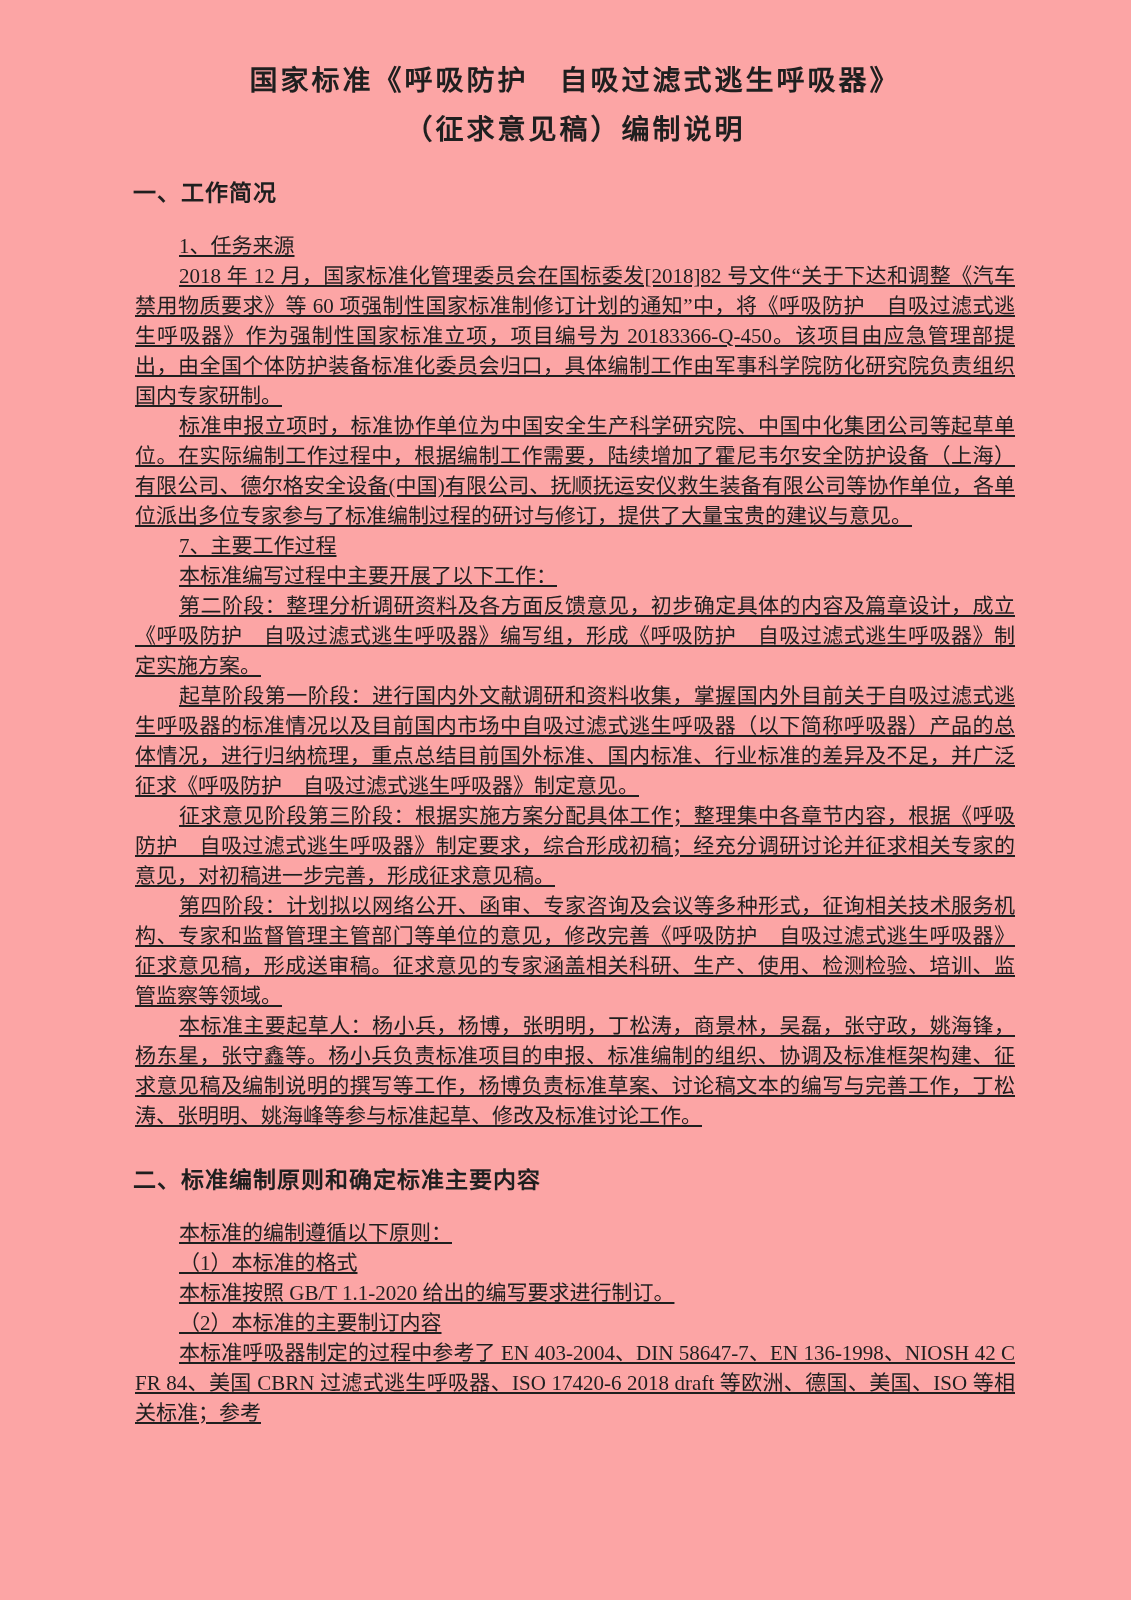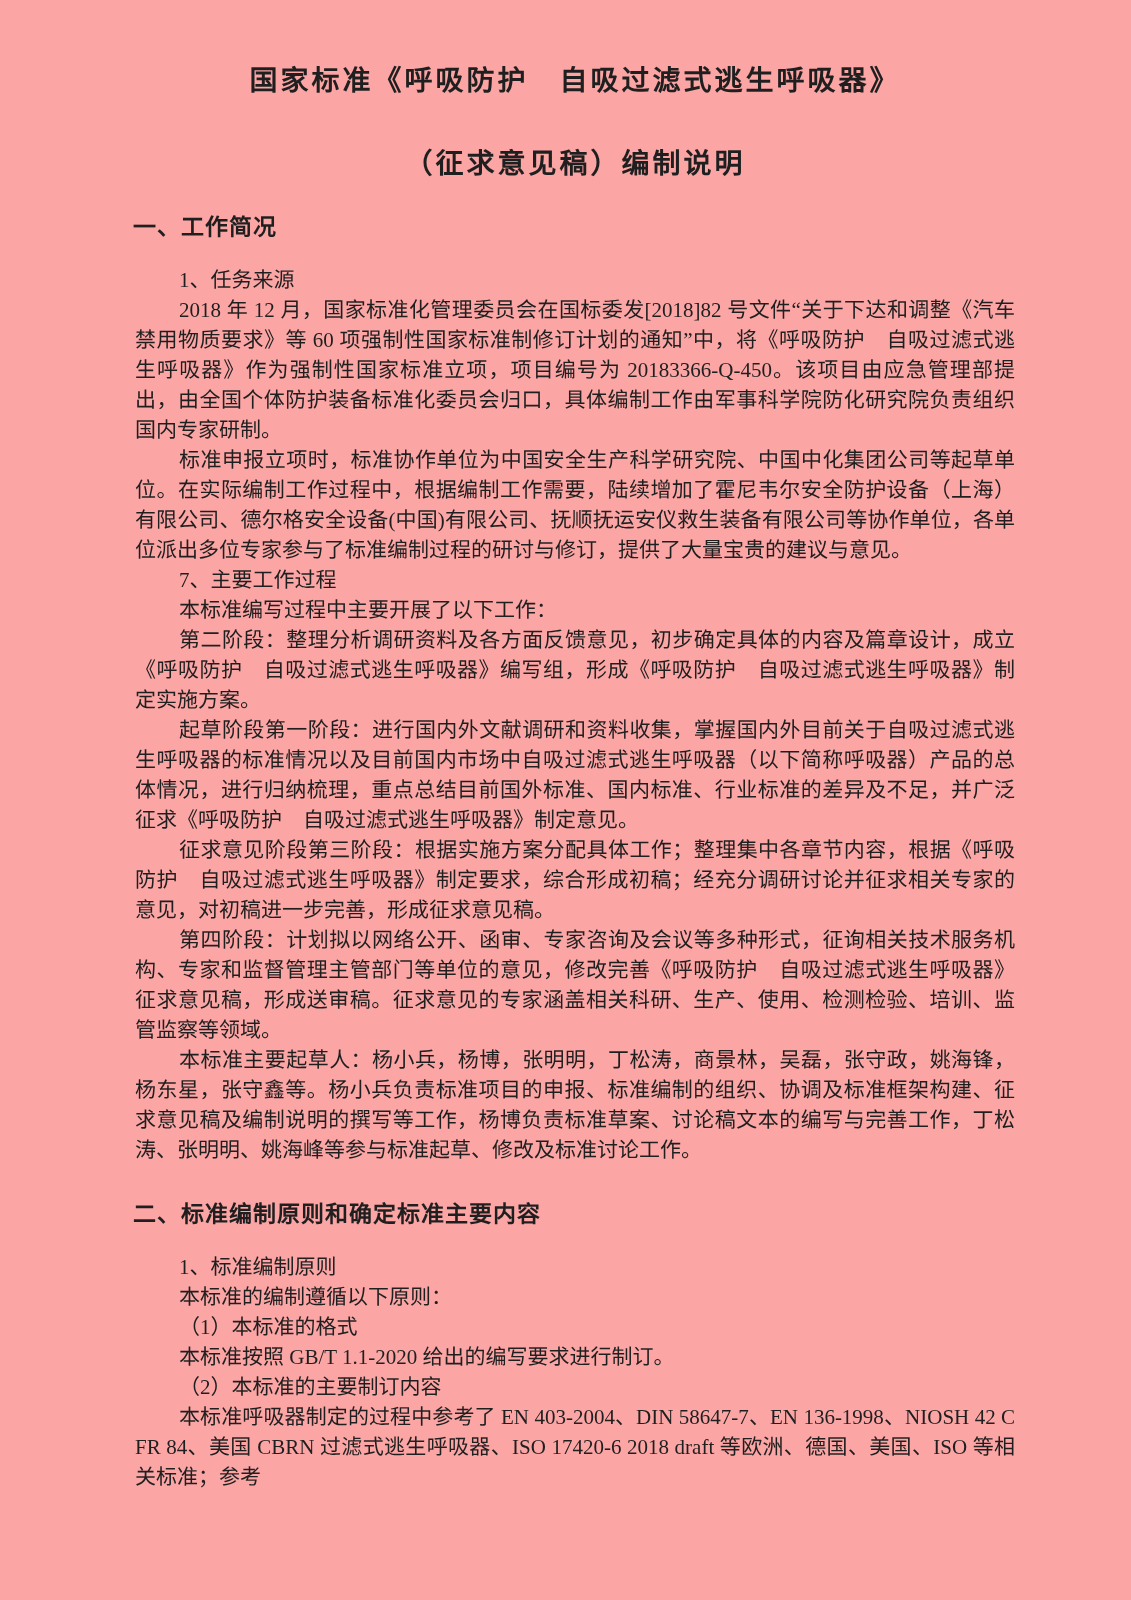--- a/index.html
+++ b/index.html
@@ -21,40 +21,41 @@
   }
   .doc-title {
     text-align: center;
     font-weight: bold;
     font-size: 28px;
     line-height: 36px;
     letter-spacing: 3px;
     margin: 0;
   }
   .doc-subtitle {
-    margin-top: 47px;
+    margin-top: 13px;
   }
   .sec-heading {
     font-family: "Liberation Sans", sans-serif;
     font-weight: bold;
     font-size: 23px;
     line-height: 30px;
     letter-spacing: 1px;
     margin: 34px 0 23px -2px;
   }
   .sec-heading.first {
     margin-top: 30px;
   }
   p.body {
     margin: 0;
     font-size: 21px;
     line-height: 30px;
     text-align: justify;
     text-indent: 44px;
     word-break: break-all;
+    text-decoration: underline;
   }
 </style>
 </head>
 <body>
 
 <div class="page">
 
   <div class="doc-title">国家标准《呼吸防护　自吸过滤式逃生呼吸器》</div>
   <div class="doc-title doc-subtitle">（征求意见稿）编制说明</div>
 
@@ -66,20 +67,19 @@
   <p class="body">7、主要工作过程</p>
   <p class="body">本标准编写过程中主要开展了以下工作：</p>
   <p class="body">第二阶段：整理分析调研资料及各方面反馈意见，初步确定具体的内容及篇章设计，成立《呼吸防护　自吸过滤式逃生呼吸器》编写组，形成《呼吸防护　自吸过滤式逃生呼吸器》制定实施方案。</p>
   <p class="body">起草阶段第一阶段：进行国内外文献调研和资料收集，掌握国内外目前关于自吸过滤式逃生呼吸器的标准情况以及目前国内市场中自吸过滤式逃生呼吸器（以下简称呼吸器）产品的总体情况，进行归纳梳理，重点总结目前国外标准、国内标准、行业标准的差异及不足，并广泛征求《呼吸防护　自吸过滤式逃生呼吸器》制定意见。</p>
   <p class="body">征求意见阶段第三阶段：根据实施方案分配具体工作；整理集中各章节内容，根据《呼吸防护　自吸过滤式逃生呼吸器》制定要求，综合形成初稿；经充分调研讨论并征求相关专家的意见，对初稿进一步完善，形成征求意见稿。</p>
   <p class="body">第四阶段：计划拟以网络公开、函审、专家咨询及会议等多种形式，征询相关技术服务机构、专家和监督管理主管部门等单位的意见，修改完善《呼吸防护　自吸过滤式逃生呼吸器》征求意见稿，形成送审稿。征求意见的专家涵盖相关科研、生产、使用、检测检验、培训、监管监察等领域。</p>
   <p class="body">本标准主要起草人：杨小兵，杨博，张明明，丁松涛，商景林，吴磊，张守政，姚海锋，杨东星，张守鑫等。杨小兵负责标准项目的申报、标准编制的组织、协调及标准框架构建、征求意见稿及编制说明的撰写等工作，杨博负责标准草案、讨论稿文本的编写与完善工作，丁松涛、张明明、姚海峰等参与标准起草、修改及标准讨论工作。</p>
 
   <div class="sec-heading">二、标准编制原则和确定标准主要内容</div>
 
-  <p class="body">1、标准编制原则</p>
   <p class="body">本标准的编制遵循以下原则：</p>
   <p class="body">（1）本标准的格式</p>
   <p class="body">本标准按照 GB/T 1.1-2020 给出的编写要求进行制订。</p>
   <p class="body">（2）本标准的主要制订内容</p>
   <p class="body">本标准呼吸器制定的过程中参考了 EN 403-2004、DIN 58647-7、EN 136-1998、NIOSH 42 CFR 84、美国 CBRN 过滤式逃生呼吸器、ISO 17420-6 2018 draft 等欧洲、德国、美国、ISO 等相关标准；参考</p>
 
 </div>
 
 </body></html>

